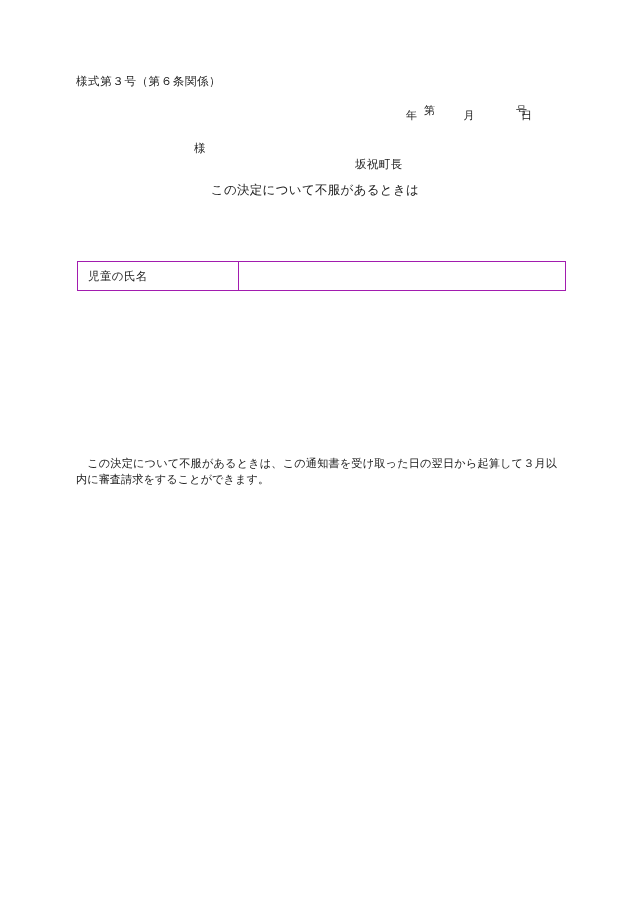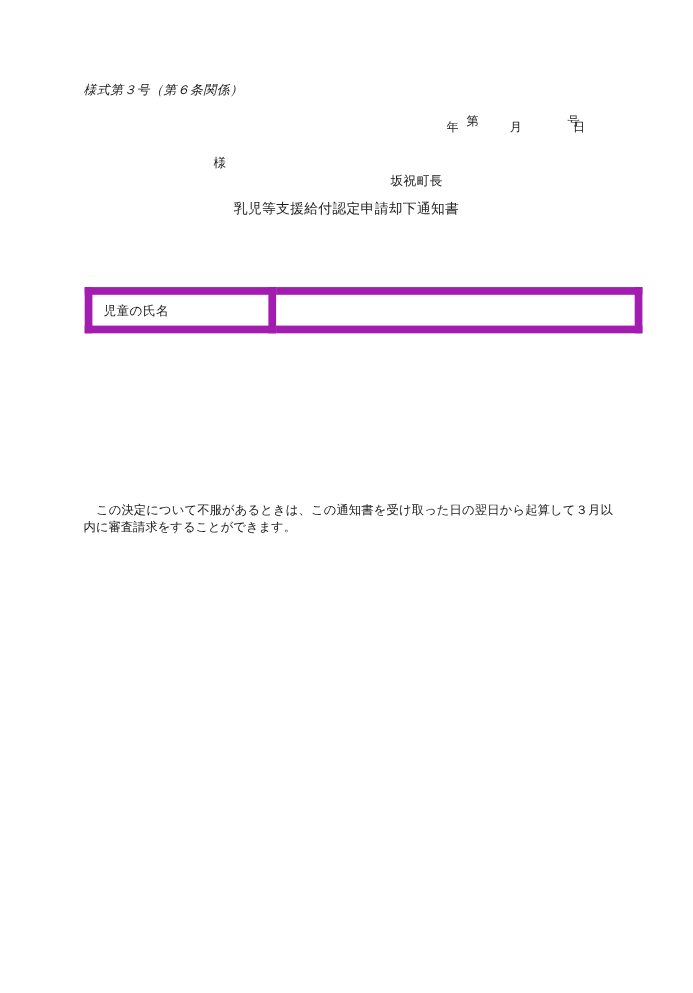--- a/index.html
+++ b/index.html
@@ -25,21 +25,20 @@
   }
 
   
   .form-no {
     position: absolute;
     left: 76px;
     top: 74px;
     font-size: 11.5px;
     letter-spacing: 0.6px;
     white-space: pre;
-    font-style: italic;
   }
 
   .doc-number {
     position: absolute;
     left: 424px;
     top: 91px;
     font-size: 11px;
     letter-spacing: 0.5px;
     white-space: pre;
     margin-top: 12px;
@@ -108,21 +107,21 @@
   
   .form-table {
     position: absolute;
     left: 77px;
     top: 261px;
     width: 477px;
     border-collapse: collapse;
     table-layout: fixed;
   }
   .form-table td {
-    border: 7px solid #a21caf;
+    border: 1px solid #a21caf;
     font-size: 11.5px;
     padding: 0;
     vertical-align: middle;
   }
   .form-table .label-cell {
     width: 150px;
     padding-left: 10px;
     letter-spacing: 0.4px;
   }
   .form-table .value-cell {
@@ -162,21 +161,21 @@
   <div class="form-no">様式第３号（第６条関係）</div>
 
   <div class="doc-number">第　　　　　　　号</div>
 
   <div class="doc-date">年　　　　月　　　　日</div>
 
   <div class="addressee">様</div>
 
   <div class="issuer">坂祝町長</div>
 
-  <div class="doc-title">乳児等支援給付認定申請却下通知書</div>
+  <div class="doc-title">この決定について不服があるときは</div>
 
 
   <table class="form-table">
     <tbody>
       <tr class="row-name">
         <td class="label-cell">児童の氏名</td>
         <td class="value-cell"></td>
       </tr>
     </tbody>
   </table>

